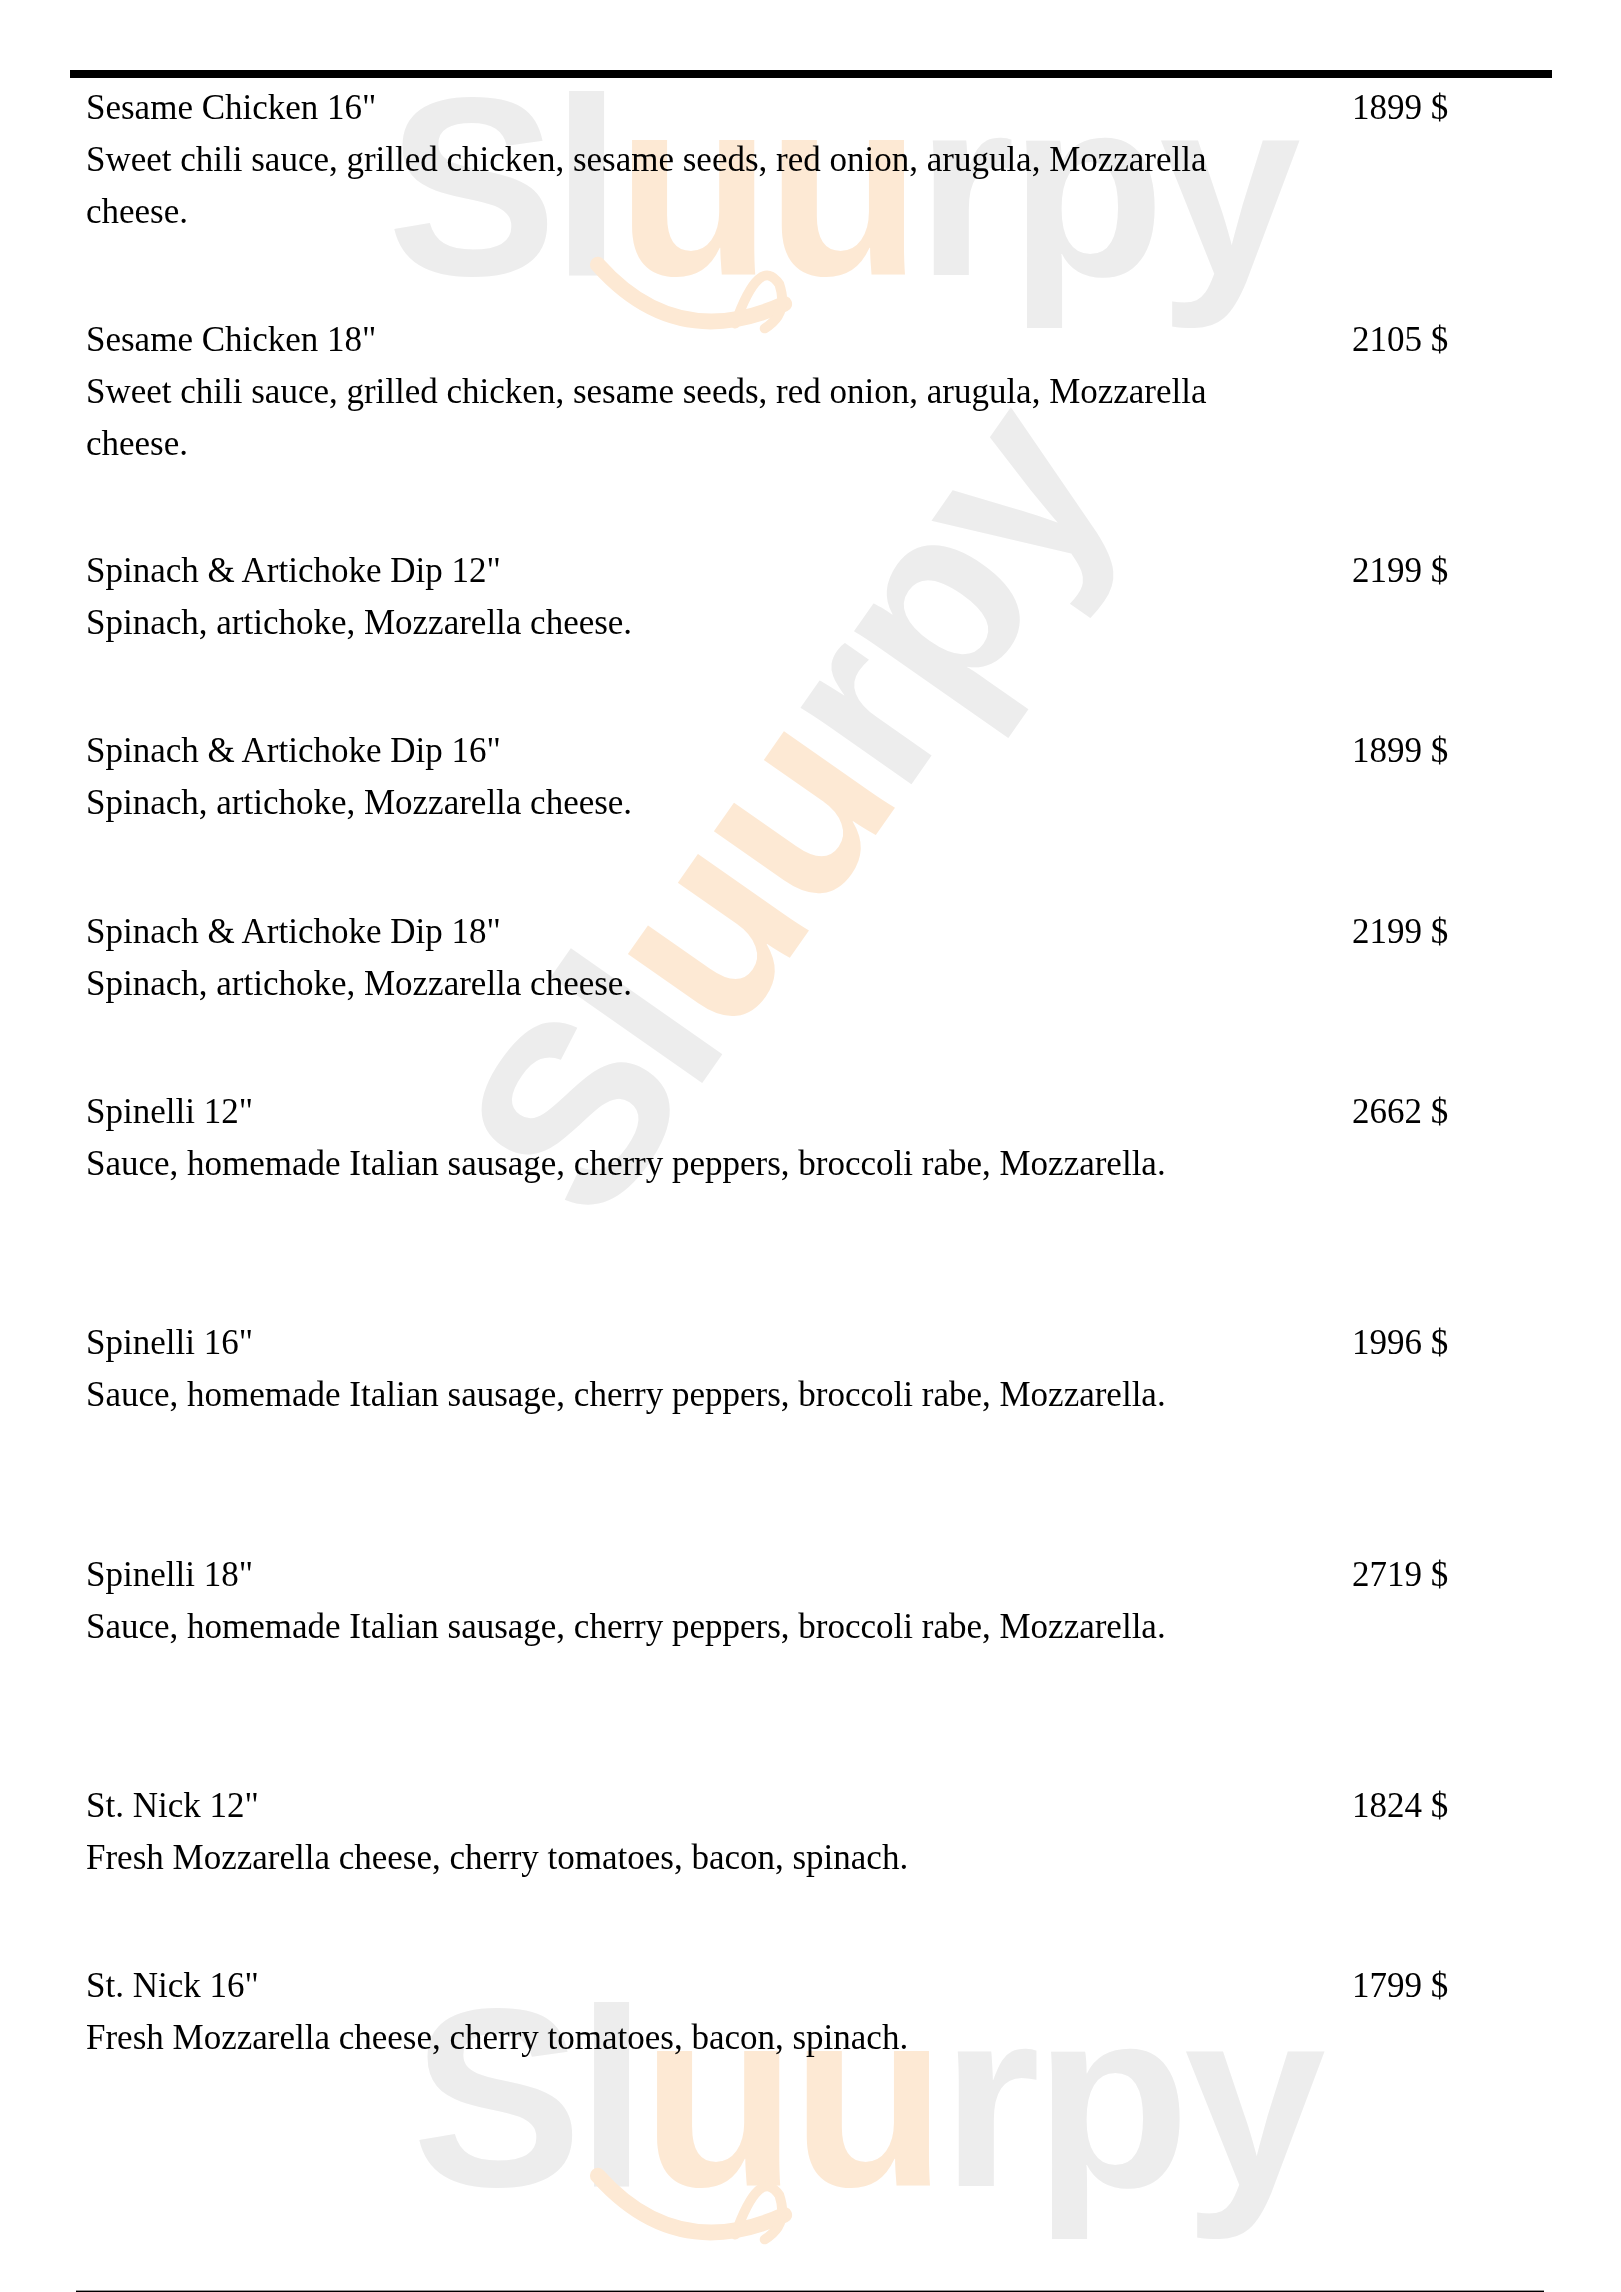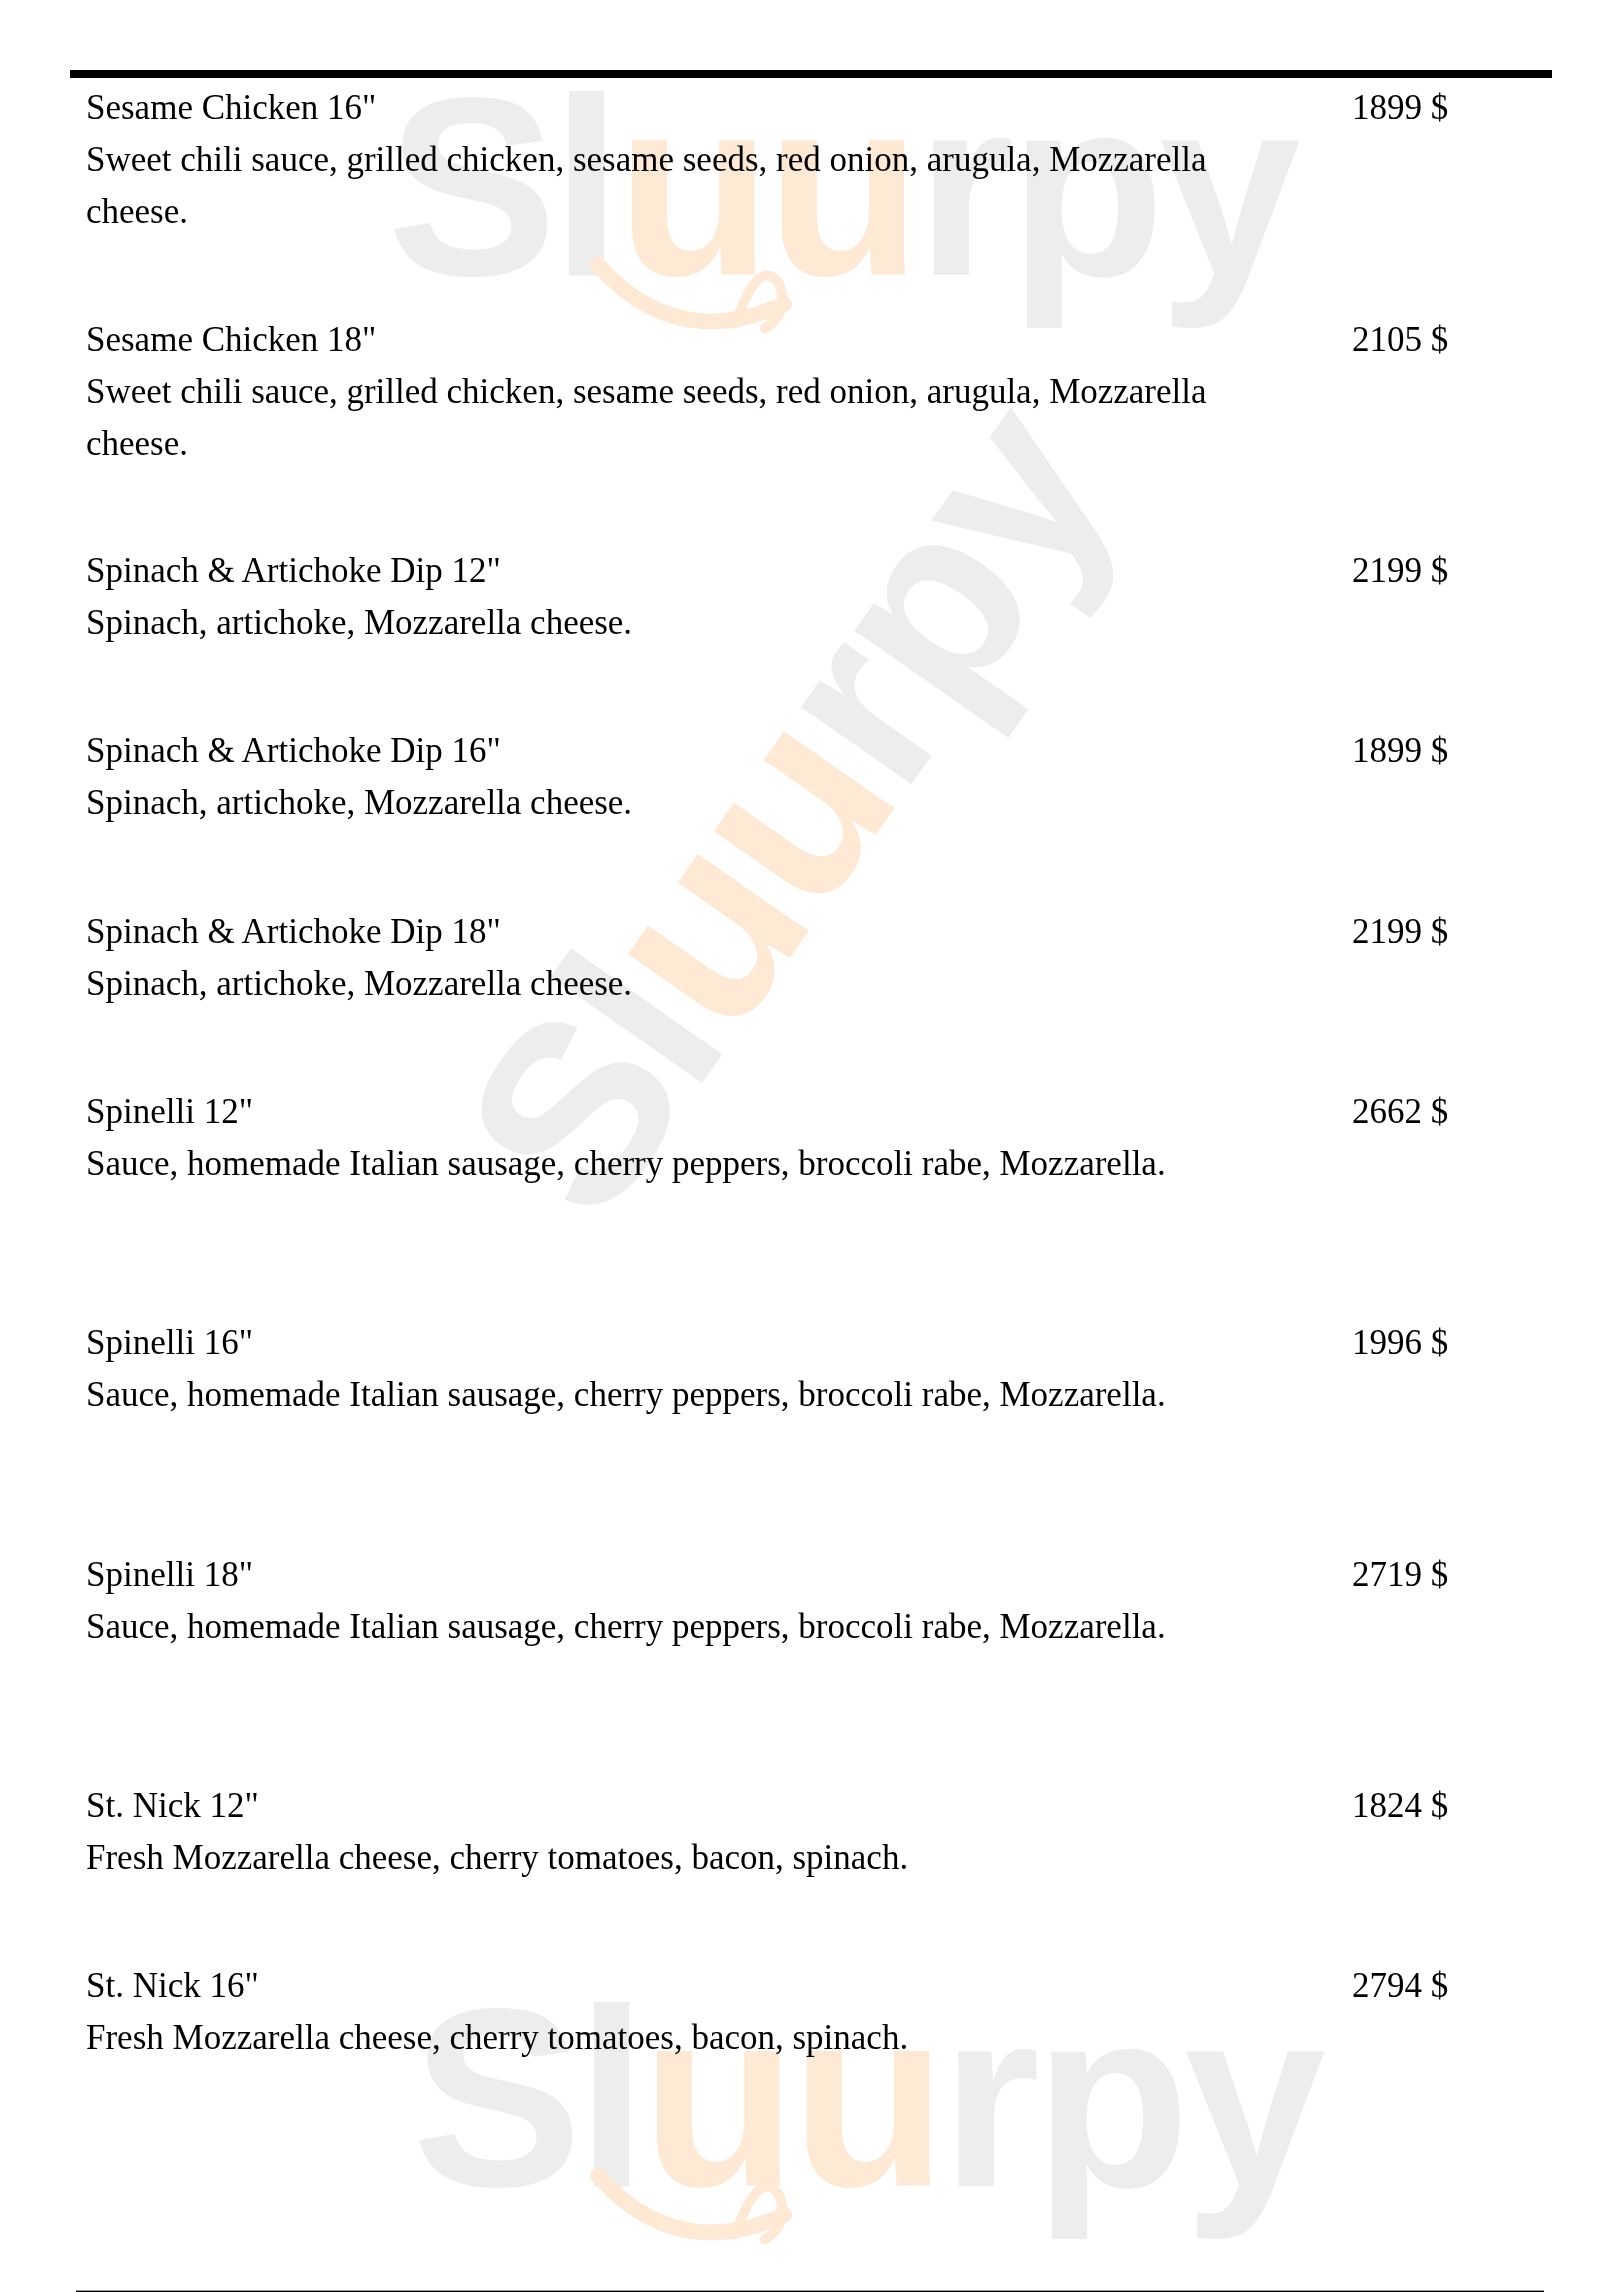--- a/index.html
+++ b/index.html
@@ -166,18 +166,18 @@
   </div>
 
   <div class="menu-item" style="top:1780px;">
     <span class="item-name">St. Nick 12"</span>
     <span class="item-price">1824 $</span>
     <div class="item-desc">Fresh Mozzarella cheese, cherry tomatoes, bacon, spinach.</div>
   </div>
 
   <div class="menu-item" style="top:1960px;">
     <span class="item-name">St. Nick 16"</span>
-    <span class="item-price">2794 $</span>
+    <span class="item-price">1799 $</span>
     <div class="item-desc">Fresh Mozzarella cheese, cherry tomatoes, bacon, spinach.</div>
   </div>
 
 </div>
 
 
 </body></html>

